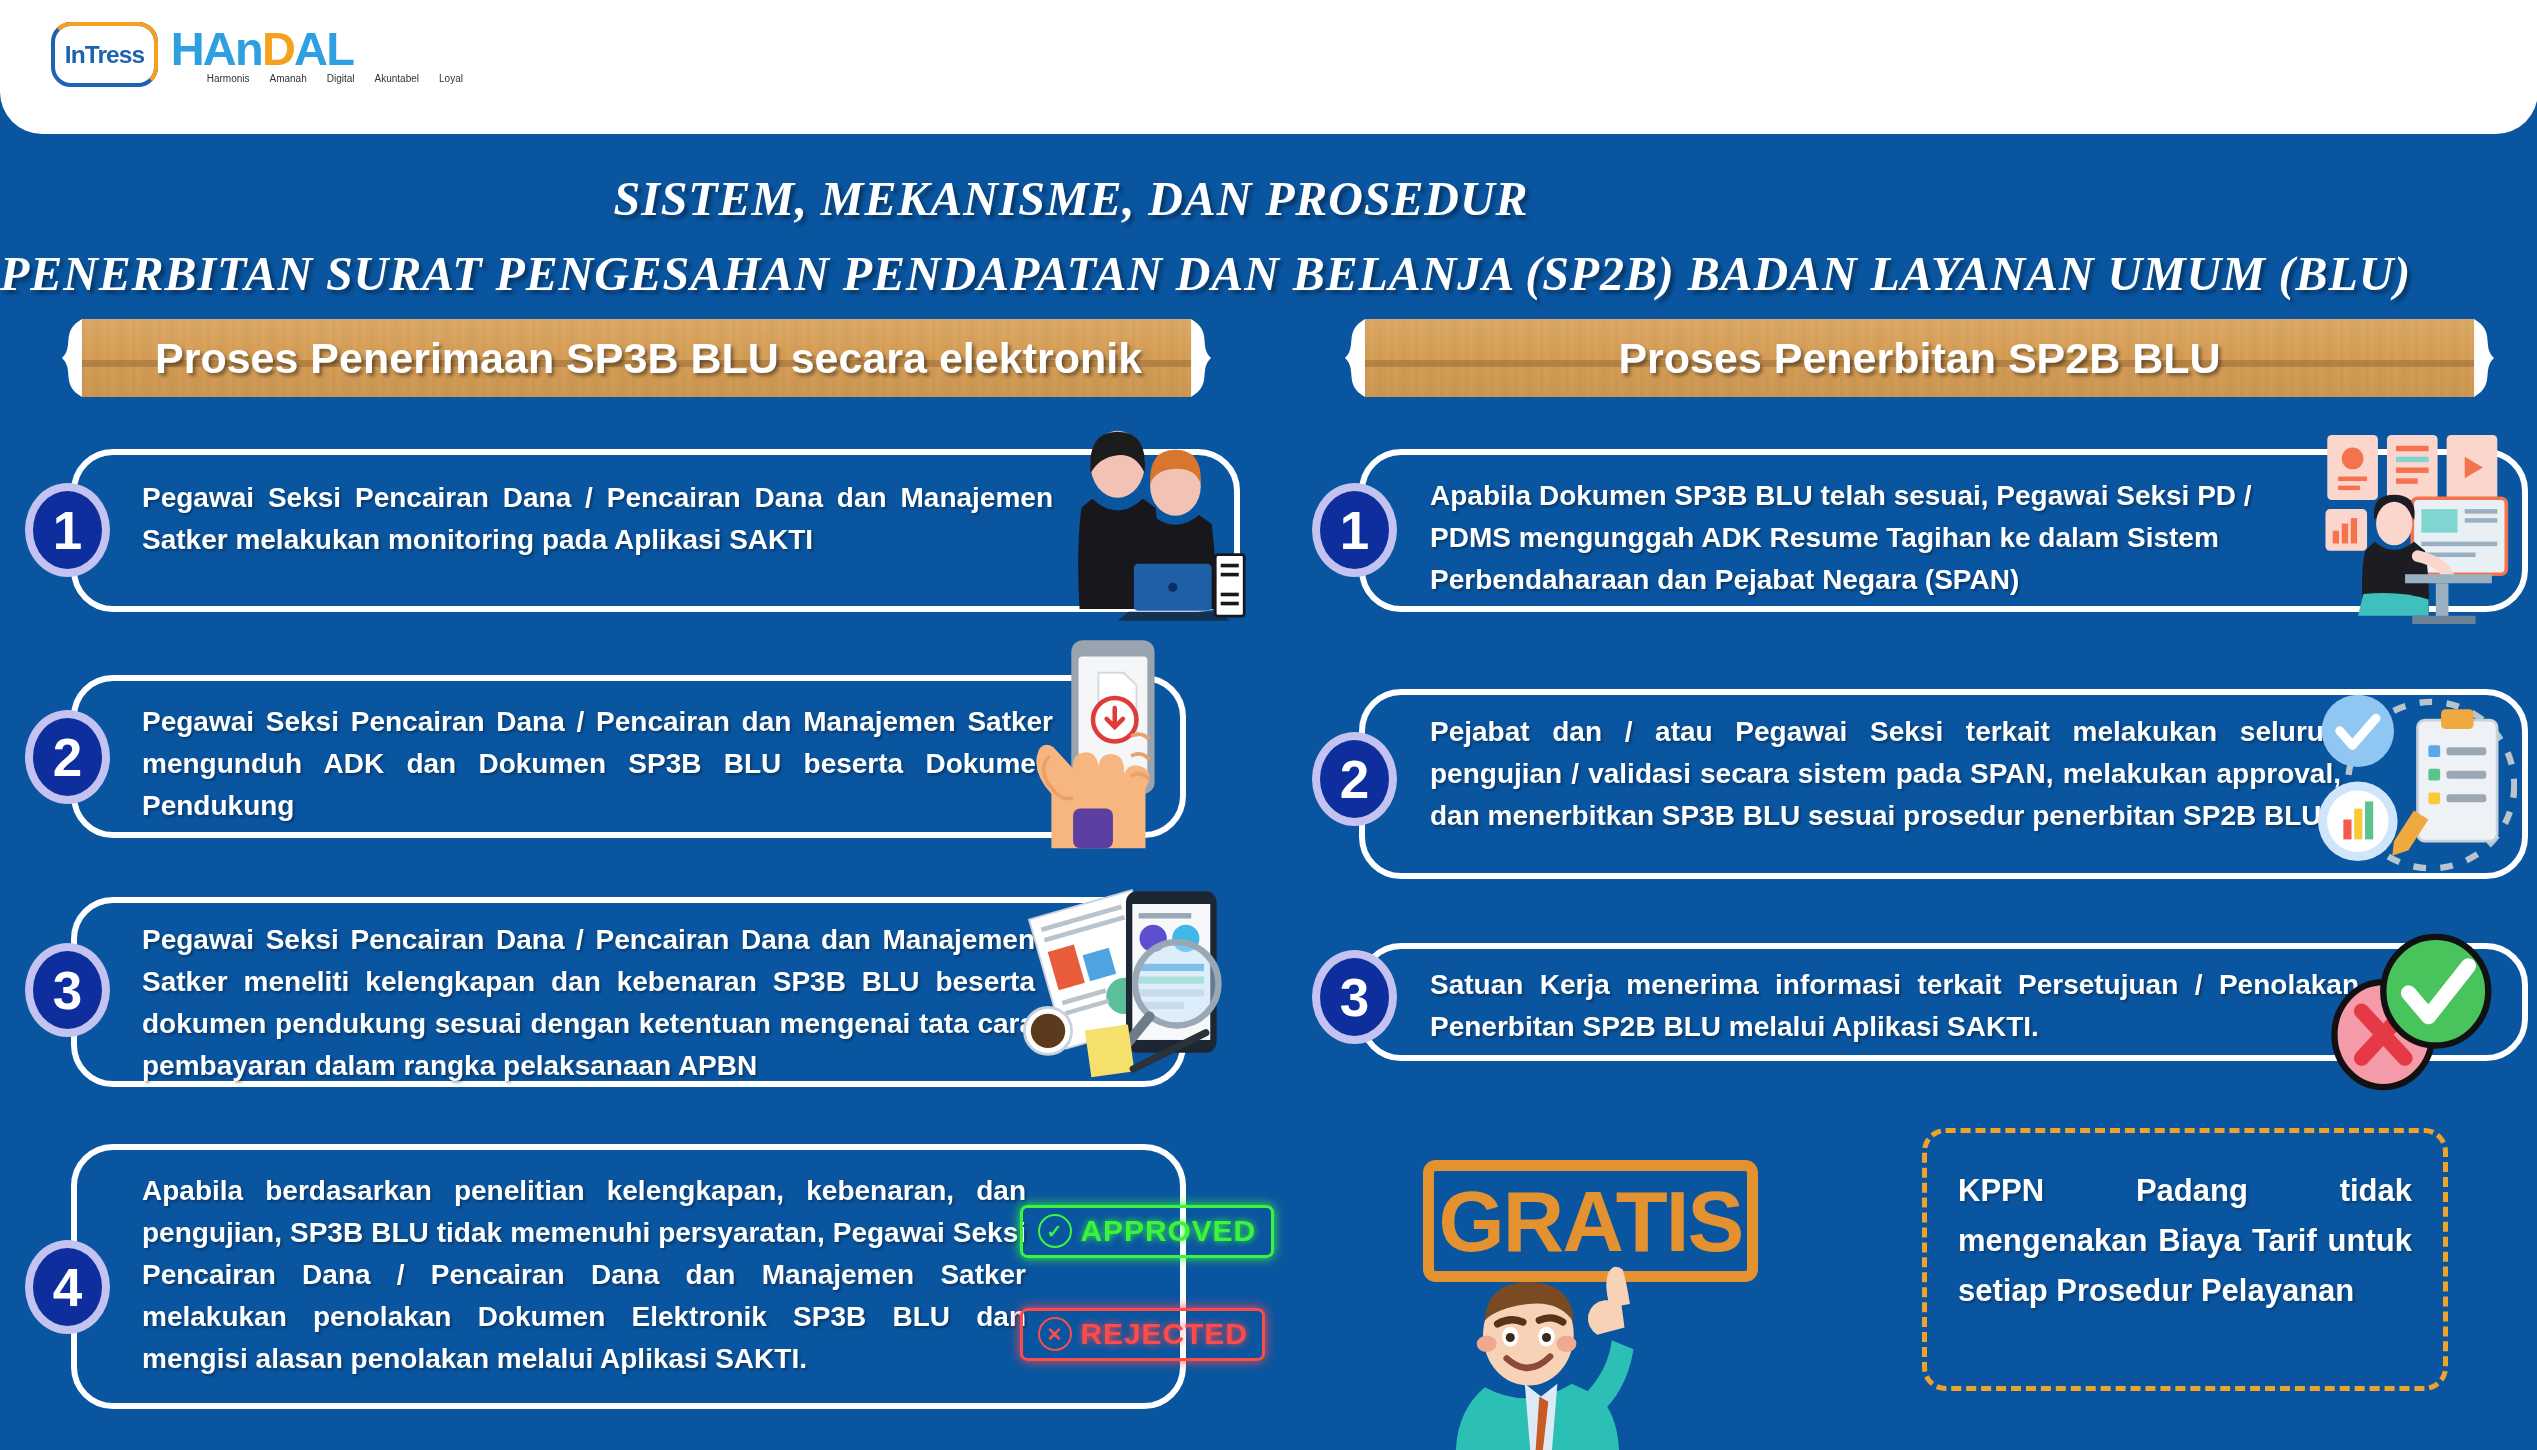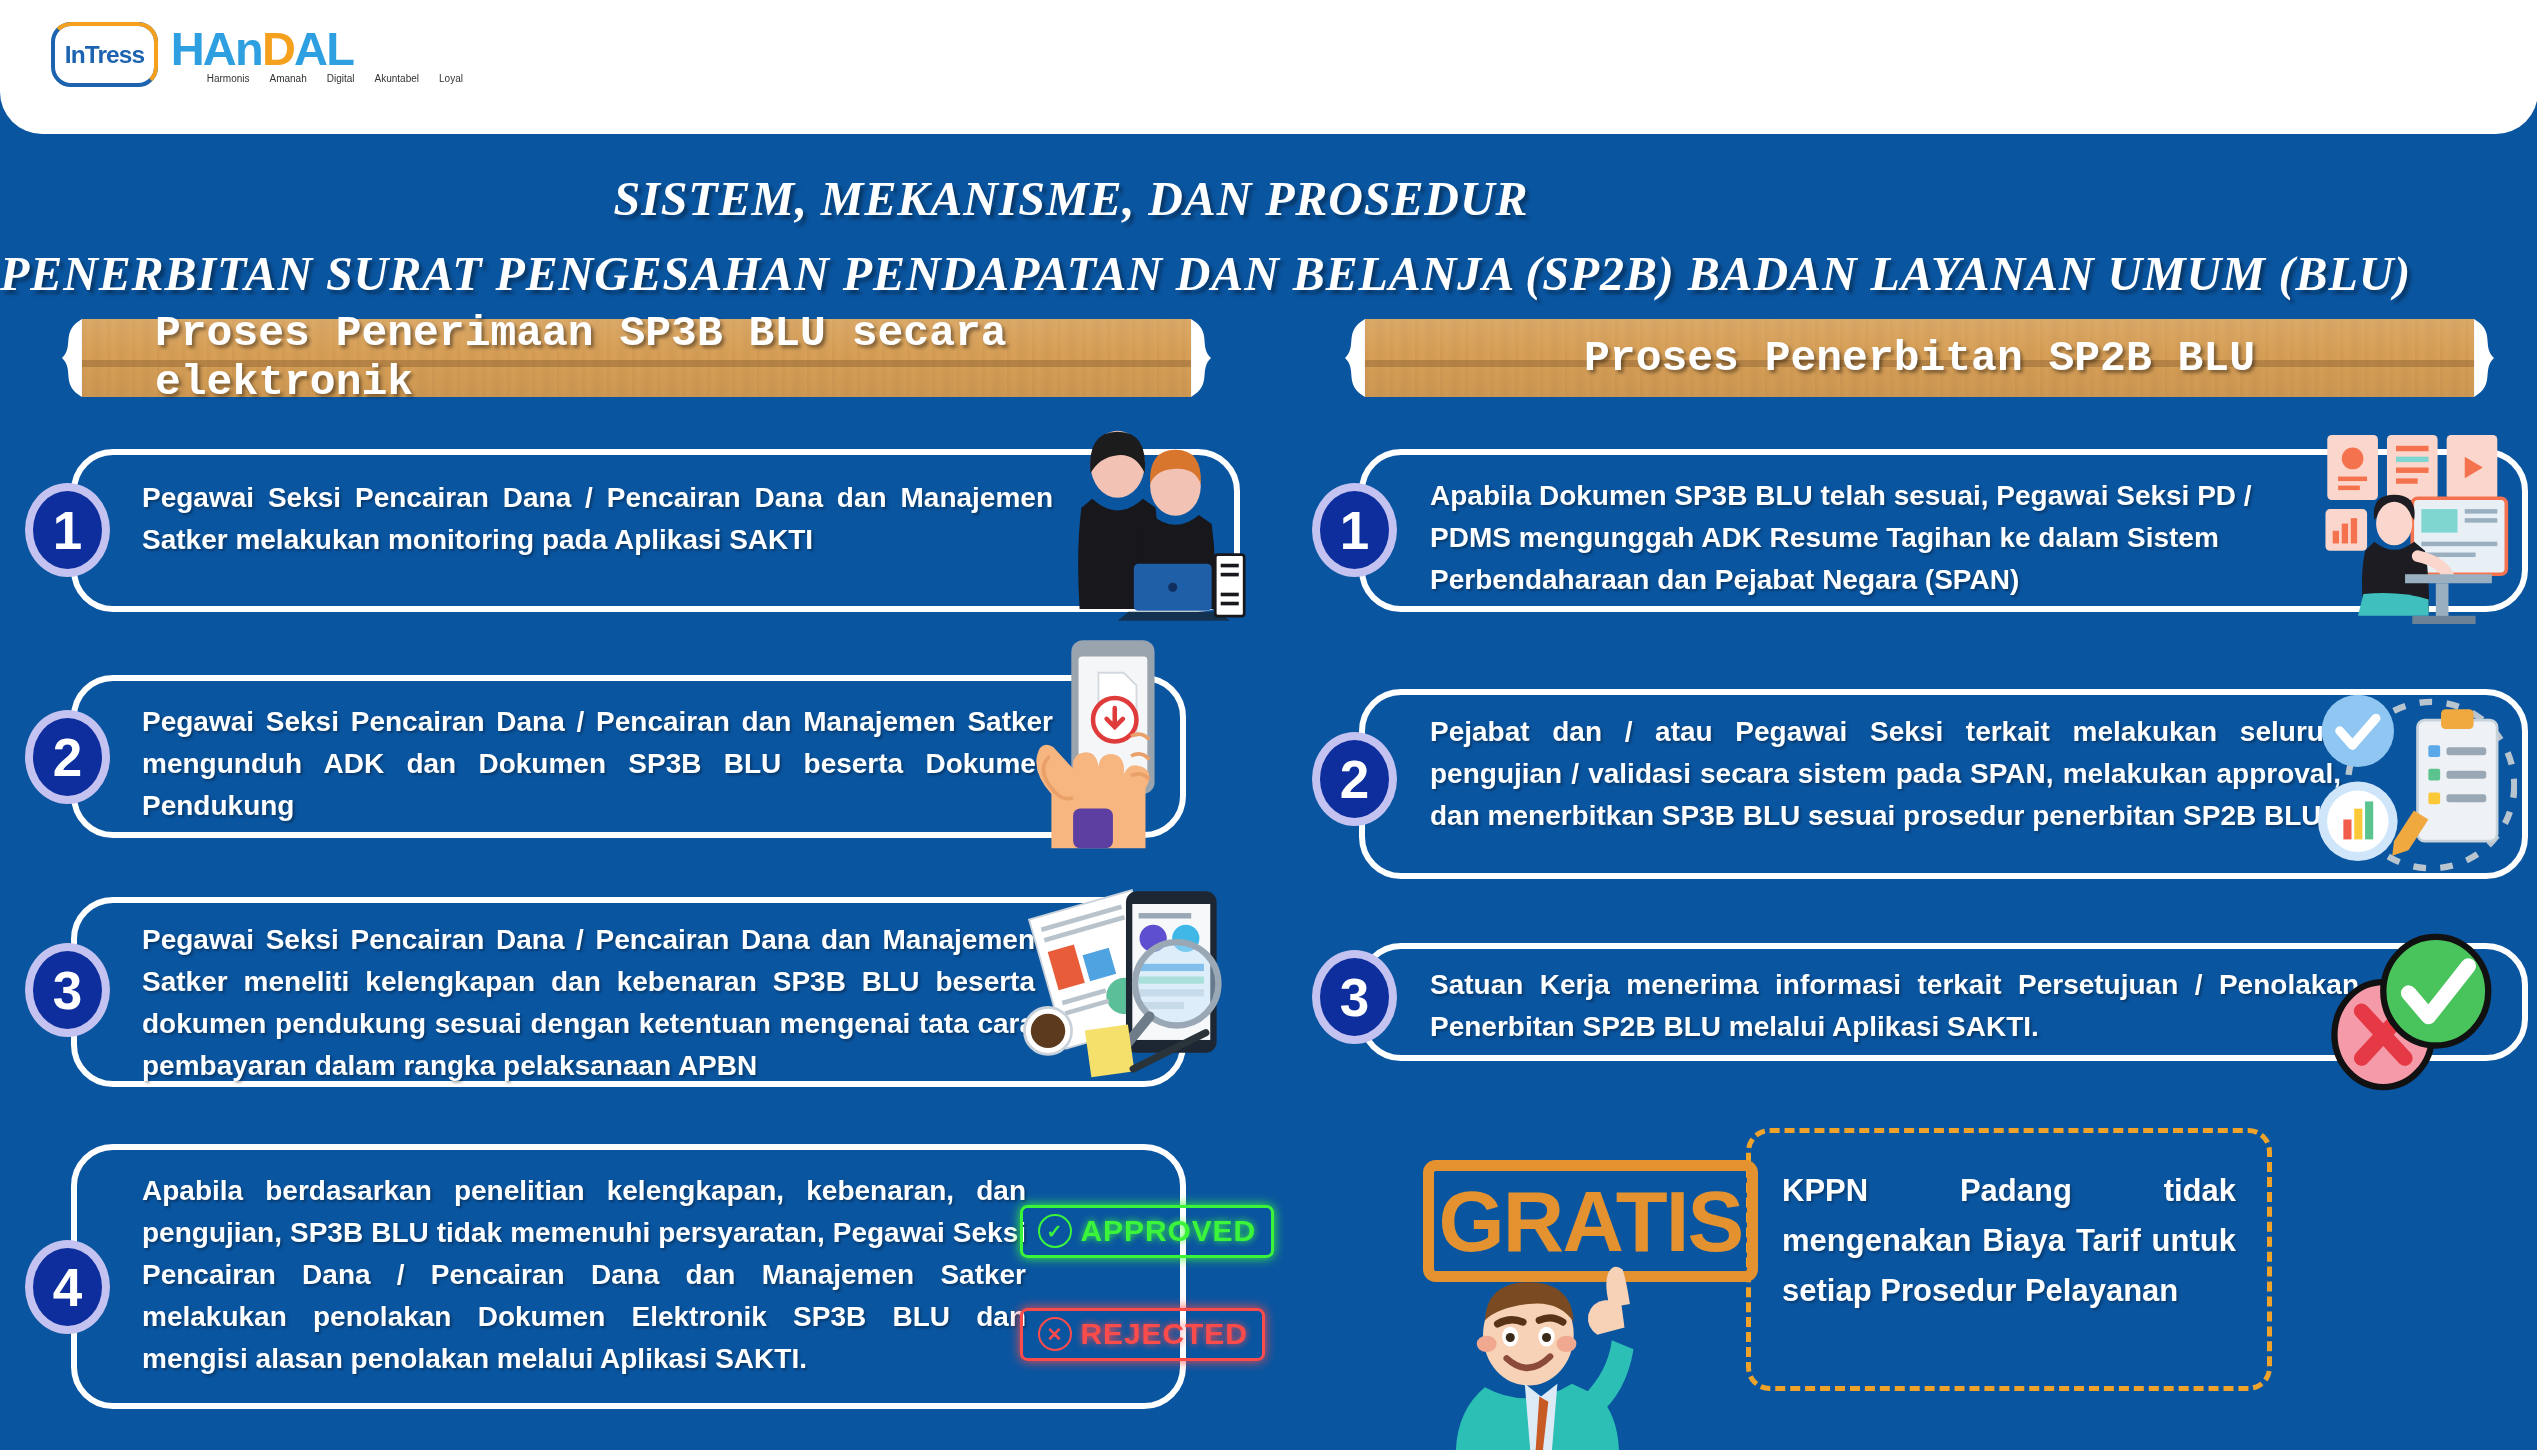--- a/index.html
+++ b/index.html
@@ -89,21 +89,21 @@
     content:"";position:absolute;left:0;right:0;top:53%;height:6.3px;
     background:rgba(120,80,40,0.35);
   }
   .banner .ribbon{
     width:40px;height:78px;position:relative;flex:0 0 40px;
   }
   .banner .ribbon svg{display:block;}
   .banner-text{
     position:relative;z-index:3;width:100%;text-align:center;
     color:#ffffff;font-size:43px;font-weight:bold;
-    font-family:Liberation Mono, monospace;
+    font-family:Liberation Sans, sans-serif;
     text-shadow:2.7px 2.7px 3.6px rgba(0,0,0,0.40);
   }
   #banner-left{left:42px;top:319px;width:1189px;}
   #banner-right{left:1325px;top:319px;width:1189px;}
   #banner-left .banner-text{text-align:left;padding-left:73px;}
 
   
   .card{
     position:absolute;z-index:3;
     border:6.3px solid #ffffff;border-radius:42px;
@@ -163,21 +163,21 @@
     display:flex;align-items:center;justify-content:center;
   }
   #gratis-stamp .g-txt{
     font-size:85px;font-weight:bold;color:#E3922F;letter-spacing:-1.8px;
     font-family:"Liberation Sans", sans-serif; line-height:1;
   }
   #gratis-man{position:absolute;left:1445px;top:1264px;width:281px;height:186px;z-index:7;}
 
   
   #note-box{
-    position:absolute;left:1746px;top:1128px;width:526px;height:263px;z-index:5;
+    position:absolute;left:1922px;top:1128px;width:526px;height:263px;z-index:5;
     border:5.4px dashed #F0A32B;border-radius:23.6px;
     padding:33px 31px 0 31px;
   }
   #note-box .note-text{
     color:#ffffff;font-size:31px;font-weight:bold;text-align:justify;
     line-height:1.62;text-shadow:1.8px 1.8px 2.7px rgba(0,0,0,0.30);
     font-family:"Liberation Sans", sans-serif;
   }
 
   

